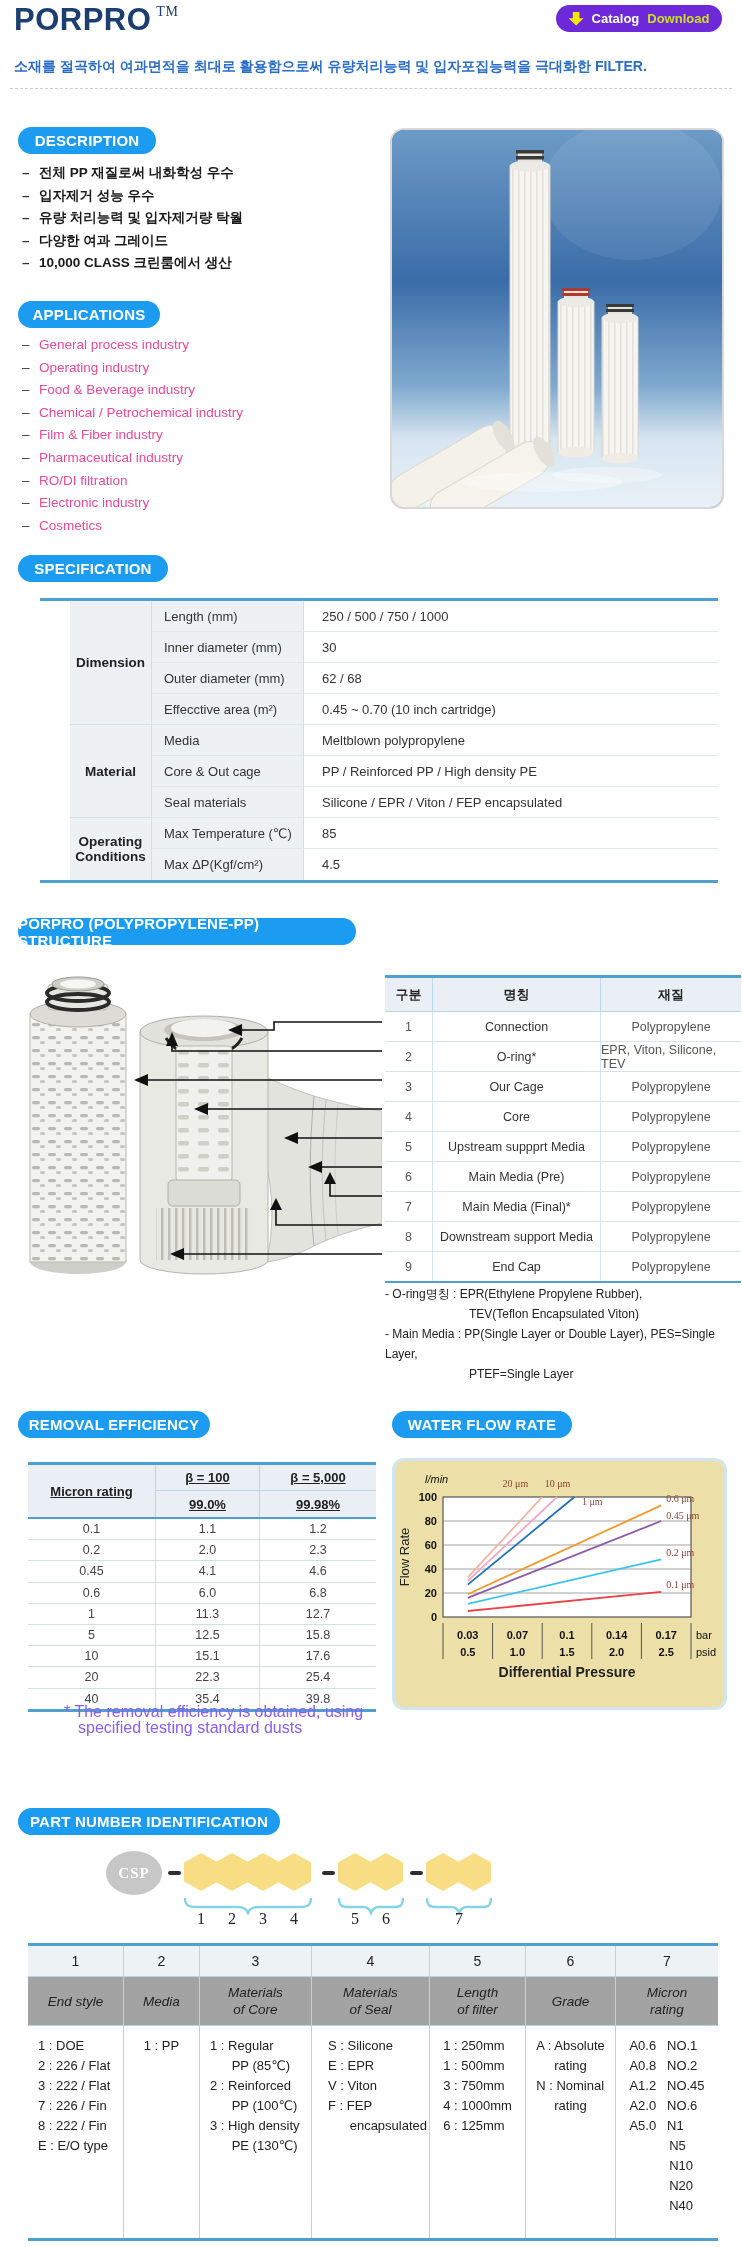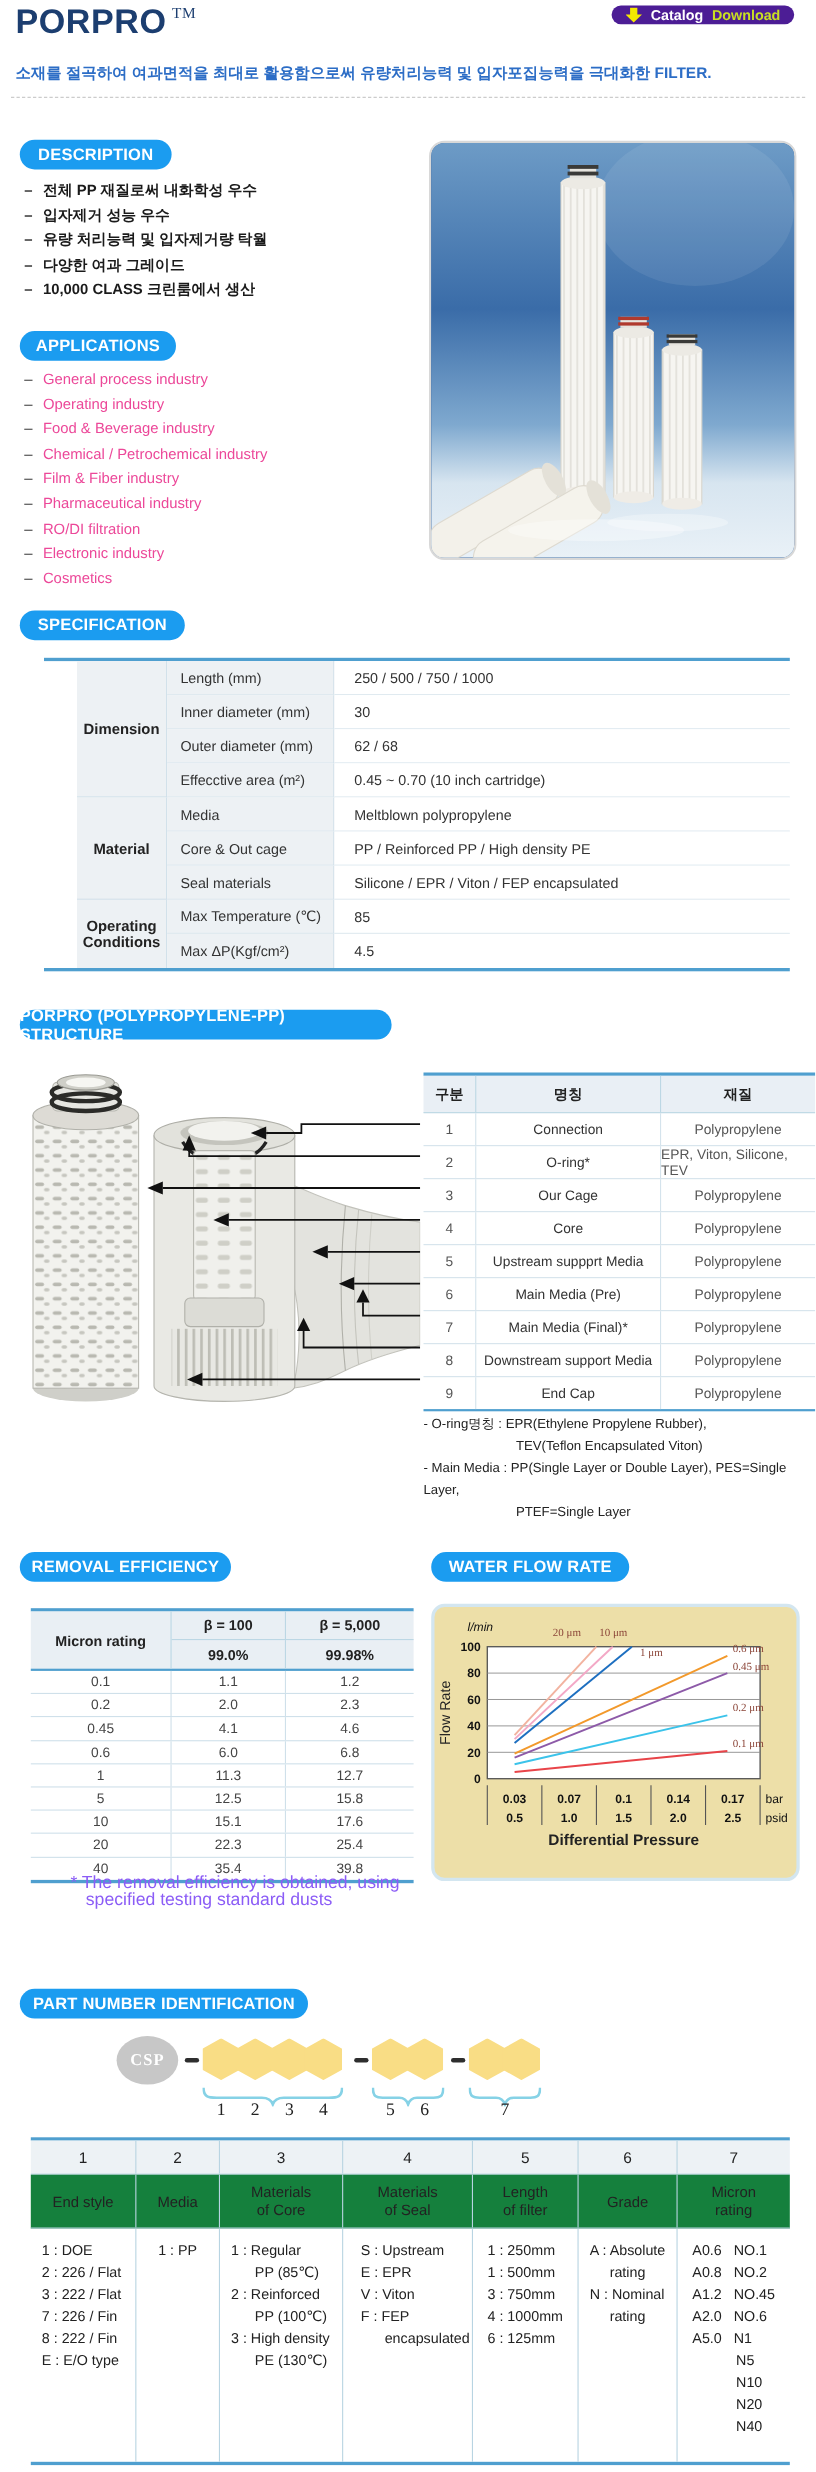--- a/index.html
+++ b/index.html
@@ -1,21 +1,21 @@
 <!DOCTYPE html>
 <html><head>
 <meta charset="utf-8">
 <style>
   html,body{margin:0;padding:0;background:#fff;}
   #page{position:relative;width:742px;height:2247px;background:#fff;
         font-family:"Liberation Sans","DejaVu Sans",sans-serif;overflow:hidden;}
   
   .logo{position:absolute;left:14px;top:2px;font-size:31px;font-weight:bold;color:#1c3e70;letter-spacing:.5px;}
   .logo .tm{font-size:14px;font-weight:normal;font-family:"Liberation Serif",serif;vertical-align:14px;margin-left:5px;}
-  .catalog-btn{position:absolute;left:556px;top:5px;width:166px;height:17px;background:#4c1d95;border-radius:14px;
+  .catalog-btn{position:absolute;left:556px;top:5px;width:166px;height:27px;background:#6d28d9;border-radius:14px;
     display:flex;align-items:center;justify-content:center;gap:8px;cursor:pointer;border:none;}
   .dl-arrow{width:15px;height:14px;background:#f4e800;
     clip-path:polygon(50% 100%,0 48%,28% 48%,28% 0,72% 0,72% 48%,100% 48%);}
   .catalog-btn .c1{color:#ffffff;font-size:13px;font-weight:bold;}
   .catalog-btn .c2{color:#c9e022;font-size:13px;font-weight:bold;text-align:center;}
   .intro{position:absolute;left:14px;top:58px;width:700px;font-size:14px;font-weight:bold;color:#2c6dc6;}
   .top-sep{position:absolute;left:10px;right:10px;top:88px;border-top:1px dashed #cccccc;}
   
   .pill{position:absolute;height:27px;background:#1b9cf0;border-radius:15px;color:#fff;
     font-size:15px;font-weight:bold;display:flex;align-items:center;justify-content:center;letter-spacing:.2px;}
@@ -50,21 +50,21 @@
   .st-rows .st-row:last-child{border-bottom:none;}
   .st-row div{display:flex;align-items:center;justify-content:center;}
   .st-row div:not(:last-child){border-right:1px solid #d4e3ec;}
   .st-row .nm{color:#333;}
   .st-notes{position:absolute;left:385px;top:1284px;width:356px;font-size:12px;color:#222;line-height:20px;}
   .st-notes .ind{padding-left:84px;}
   
   .re-table{position:absolute;left:28px;top:1462px;width:348px;border-top:3px solid #4f9fcf;border-bottom:3px solid #4f9fcf;}
   .re-head{display:grid;grid-template-columns:128px 104px 1fr;grid-auto-rows:26px;background:#e9eff4;
     font-size:13px;font-weight:bold;color:#222;border-bottom:2px solid #4f9fcf;}
-  .re-head div{display:flex;align-items:center;justify-content:center;}
+  .re-head div{display:flex;align-items:center;justify-content:center;text-decoration:underline;}
   .re-head .mr{grid-row:1/span 2;border-right:1px solid #bcd7e4;}
   .re-head .b{border-bottom:1px solid #bcd7e4;}
   .re-head .bl{border-right:1px solid #bcd7e4;}
   .re-row{display:grid;grid-template-columns:128px 104px 1fr;height:20.2px;font-size:12.5px;color:#444;
     border-bottom:1px solid #cfe0ea;}
   .re-rows .re-row:last-child{border-bottom:none;}
   .re-row div{display:flex;align-items:center;justify-content:center;}
   .re-row div:not(:last-child){border-right:1px solid #cfe0ea;}
   .re-foot{position:absolute;left:28px;top:1704px;width:352px;font-size:16px;color:#8b5cf6;
     line-height:16px;padding-left:14px;text-indent:-14px;margin-left:36px;}
@@ -79,22 +79,22 @@
   .hex{position:absolute;top:1853px;width:34px;height:38px;background:#f9dd85;
     clip-path:polygon(50% 0,100% 25%,100% 75%,50% 100%,0 75%,0 25%);}
   .brace{position:absolute;top:1897px;}
   .pos-num{position:absolute;top:1910px;transform:translateX(-50%);font-size:16px;color:#222;
     font-family:"Liberation Serif",serif;}
   .pn-table{position:absolute;left:28px;top:1943px;width:690px;border-top:3px solid #4f9fcf;border-bottom:3px solid #4f9fcf;}
   .pn-h1{display:grid;grid-template-columns:96px 76px 112px 118px 96px 90px 1fr;height:30px;background:#edf2f5;
     font-size:14px;color:#222;border-bottom:1px solid #b8d4e2;}
   .pn-h1 div{display:flex;align-items:center;justify-content:center;}
   .pn-h1 div:not(:last-child){border-right:1px solid #b8d4e2;}
-  .pn-h2{display:grid;grid-template-columns:96px 76px 112px 118px 96px 90px 1fr;height:48px;background:#15803d;
-    font-size:13.5px;color:#222;border-bottom:1px solid #b8d4e2;}
+  .pn-h2{display:grid;grid-template-columns:96px 76px 112px 118px 96px 90px 1fr;height:48px;background:#a3a3a3;
+    font-size:13.5px;color:#222;border-bottom:1px solid #b8d4e2;font-style:italic;}
   .pn-h2 div{display:flex;align-items:center;justify-content:center;text-align:center;white-space:pre-line;line-height:17px;}
   .pn-h2 div:not(:last-child){border-right:1px solid #b8d4e2;}
   .pn-body{display:grid;grid-template-columns:96px 76px 112px 118px 96px 90px 1fr;min-height:212px;}
   .pn-cell{padding-top:10px;display:flex;justify-content:center;}
   .pn-cell:not(:last-child){border-right:1px solid #b8d4e2;}
   .pn-cell.left{justify-content:flex-start;padding-left:10px;}
   .pn-lines div{white-space:pre;font-size:13px;line-height:20px;color:#222;}
 </style>
 </head>
 <body>
@@ -556,21 +556,21 @@
             <div>1 : Regular</div>
             <div>      PP (85℃)</div>
             <div>2 : Reinforced</div>
             <div>      PP (100℃)</div>
             <div>3 : High density</div>
             <div>      PE (130℃)</div>
           </div>
       </div>
       <div class="pn-cell left" style="padding-left:16px;">
         <div class="pn-lines">
-            <div>S : Upstream</div>
+            <div>S : Silicone</div>
             <div>E : EPR</div>
             <div>V : Viton</div>
             <div>F : FEP</div>
             <div>      encapsulated</div>
           </div>
       </div>
       <div class="pn-cell">
         <div class="pn-lines">
             <div>1 : 250mm</div>
             <div>1 : 500mm</div>

